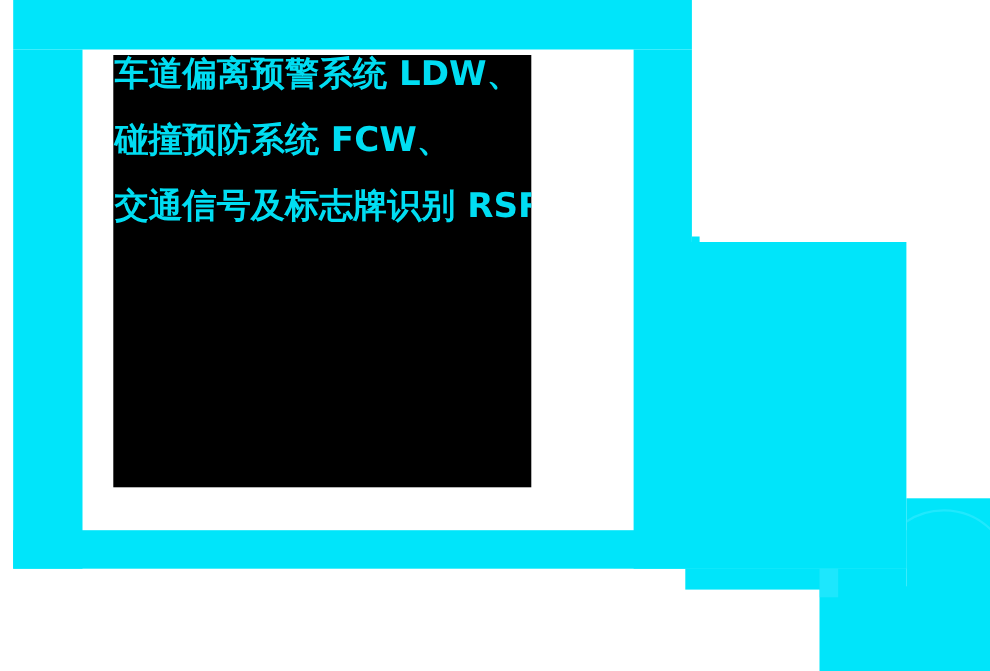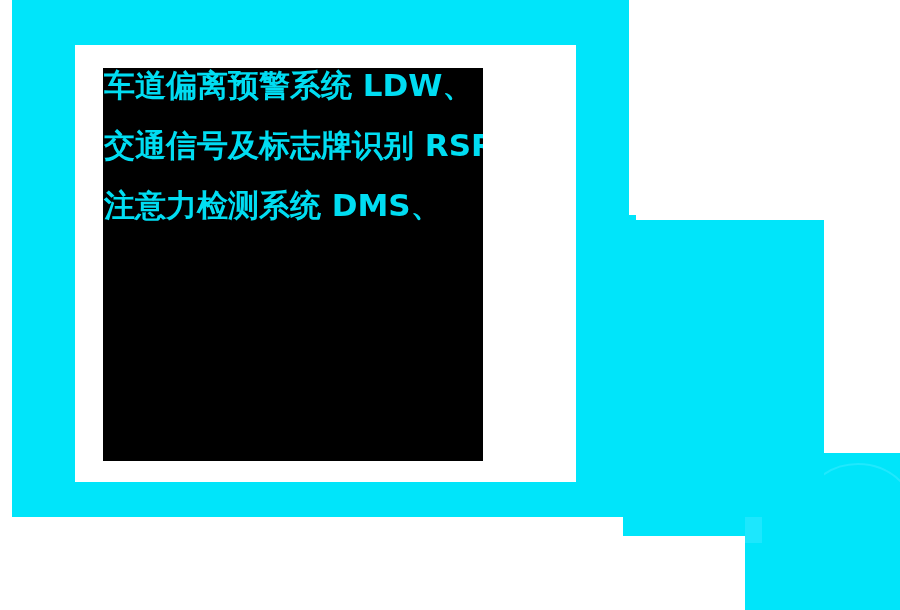--- a/index.html
+++ b/index.html
@@ -29,21 +29,21 @@
   .seam-patch{left:745px;top:517px;width:17px;height:26px;background:var(--accent-light);opacity:.55;}
   .arc-ring{
     position:absolute;left:-28px;top:10px;width:124px;height:124px;
     border:2px solid var(--accent-light);border-radius:50%;opacity:.6;
   }
   .white-frame{
     position:absolute;left:75px;top:45px;width:501px;height:437px;
     background:var(--page-bg);
   }
   .text-panel{
-    position:absolute;left:103px;top:68px;width:380px;height:393px;
+    position:absolute;left:103px;top:50px;width:380px;height:393px;
     background:var(--panel-bg);overflow:hidden;
   }
   .lines{margin-top:-13px;padding-left:1px;}
   .line{
     white-space:pre;line-height:60px;font-size:31px;font-weight:700;
     color:var(--text);letter-spacing:0;
   }
 </style>
 </head>
 <body>
@@ -61,18 +61,18 @@
   <div class="shape bottom-band"></div>
   <div class="shape blob-right">
     <div class="arc-ring"></div>
   </div>
   <div class="shape blob-bottom"></div>
   <div class="shape seam-patch"></div>
 
   <div class="text-panel">
     <div class="lines">
       <div class="line">车道偏离预警系统 LDW、</div>
+      <div class="line">碰撞预防系统 FCW、</div>
       <div class="line">交通信号及标志牌识别 RSR、</div>
-      <div class="line">注意力检测系统 DMS、</div>
     </div>
   </div>
 
 </div>
 
 </body></html>

